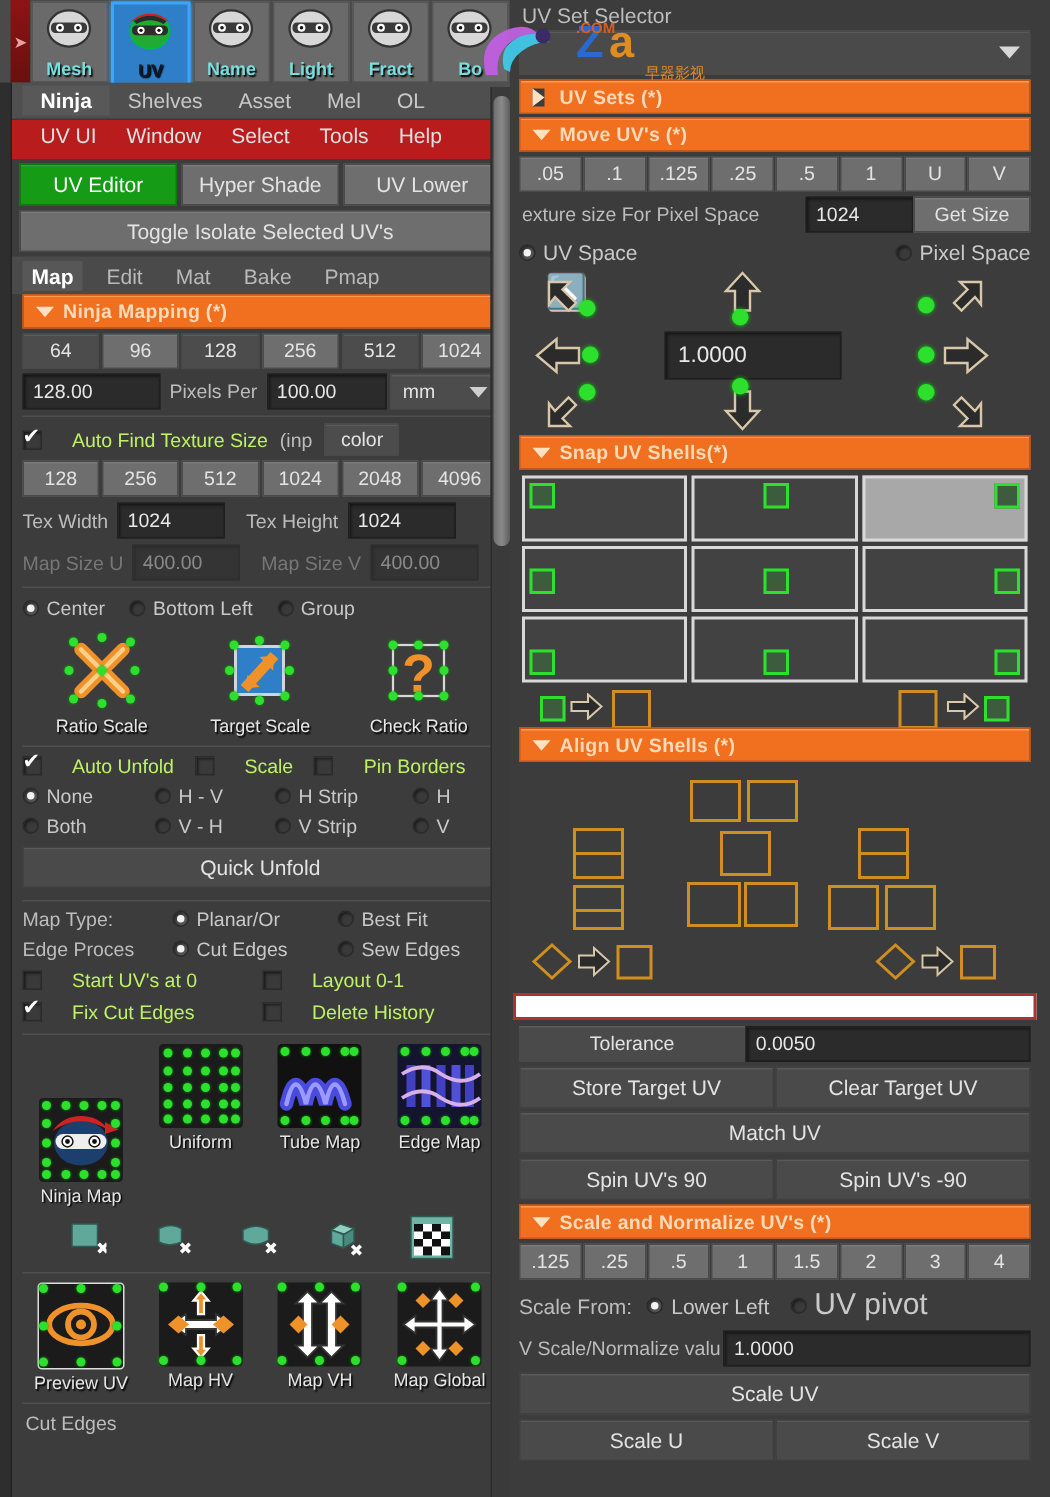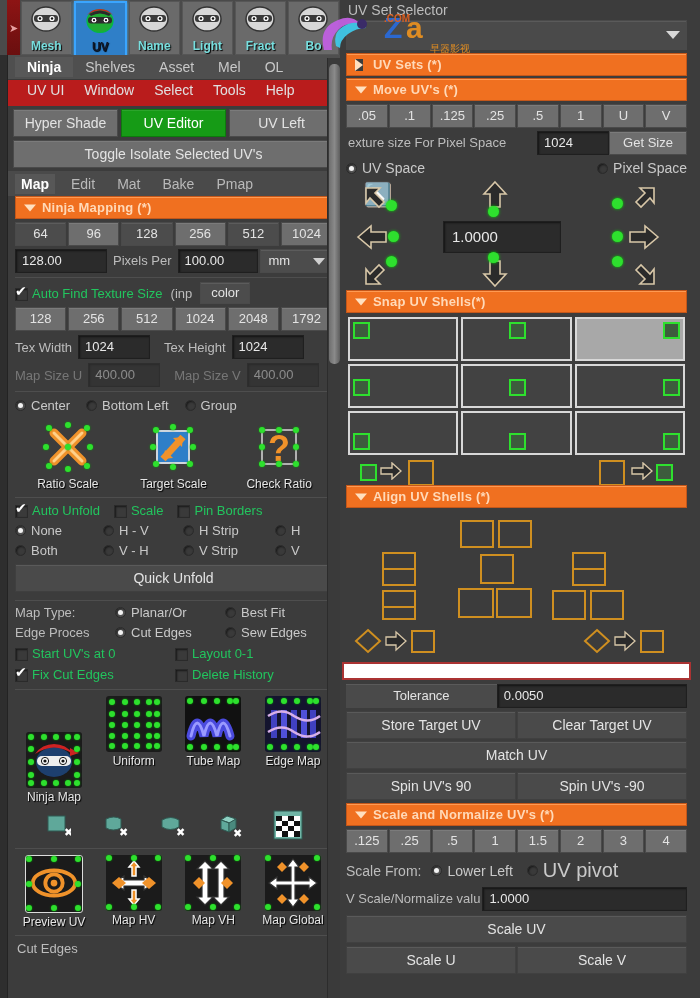--- a/index.html
+++ b/index.html
@@ -42,21 +42,21 @@
   .lbl{color:#bdbdbd;font-size:13px;}
   .row{display:flex;}
   .gap2{gap:2px;}
   .gap1{gap:1px;}
   .sep{height:1px;background:#4e4e4e;margin:4px 0;}
 
   .radio{display:inline-flex;align-items:center;gap:5px;color:#c9c9c9;font-size:13px;white-space:nowrap;}
   .radio .dot{width:9px;height:9px;border-radius:50%;background:#3a3a3a;border:1px solid #2a2a2a;box-shadow:inset 1px 1px 2px rgba(0,0,0,.6);}
   .radio.on .dot{background:#555;position:relative;}
   .radio.on .dot:after{content:"";position:absolute;left:2px;top:2px;width:5px;height:5px;border-radius:50%;background:#f2f2f2;}
-  .check{display:inline-flex;align-items:flex-end;gap:4px;color:#22c55e;font-size:13px;white-space:nowrap;}
+  .check{display:inline-flex;align-items:center;gap:20px;color:#bef264;font-size:13px;white-space:nowrap;}
   .check .box{width:11px;height:11px;background:#3a3a3a;border:1px solid #2a2a2a;box-shadow:inset 1px 1px 2px rgba(0,0,0,.6);}
   .check.on .box{position:relative;background:#3a3a3a;}
   .check.on .box:after{content:"\2714";position:absolute;left:-1px;top:-5px;color:#fff;font-size:14px;line-height:14px;}
 
   
   .left{width:340px;position:relative;background:#3c3c3c;display:flex;flex-direction:column;}
   .leftedge{position:absolute;left:0;top:0;width:7px;height:998px;background:#2e2e2e;border-right:1px solid #232323;}
 
   .shelf{height:55px;display:flex;align-items:flex-start;background:#4a4a4a;position:relative;overflow:hidden;}
   .shelf .redtab{width:14px;height:55px;background:linear-gradient(#8d1414,#6a0f0f);position:relative;}
@@ -204,23 +204,23 @@
 
     <div class="menurow2" style="margin-left:7px;">
       <div class="mi">UV UI</div>
       <div class="mi">Window</div>
       <div class="mi">Select</div>
       <div class="mi">Tools</div>
       <div class="mi">Help</div>
     </div>
 
     <div class="biground" style="margin-left:7px;">
+      <div class="btn green">UV Editor</div>
       <div class="btn light">Hyper Shade</div>
-      <div class="btn green">UV Editor</div>
-      <div class="btn light">UV Left</div>
+      <div class="btn light">UV Lower</div>
     </div>
     <div style="margin-left:7px;padding:0 6px 3px 6px;">
       <div class="btn light" style="padding:5px 2px;font-size:14px;">Toggle Isolate Selected UV's</div>
     </div>
 
     <div class="tabrow" style="margin-left:7px;">
       <div class="tb active">Map</div>
       <div class="tb">Edit</div>
       <div class="tb">Mat</div>
       <div class="tb">Bake</div>
@@ -263,21 +263,21 @@
         <span class="lbl">(inp</span>
         <span class="btn dark" style="padding:2px 10px;">color</span>
       </div>
 
       <div class="numrow">
         <div class="btn light">128</div>
         <div class="btn light">256</div>
         <div class="btn light">512</div>
         <div class="btn light">1024</div>
         <div class="btn light">2048</div>
-        <div class="btn light">1792</div>
+        <div class="btn light">4096</div>
       </div>
 
       <div class="row" style="margin-top:4px;align-items:center;gap:6px;">
         <span class="lbl">Tex Width</span>
         <span class="field" style="width:58px;">1024</span>
         <span class="lbl" style="margin-left:8px;">Tex Height</span>
         <span class="field" style="width:58px;">1024</span>
       </div>
 
       <div class="row" style="margin-top:4px;align-items:center;gap:6px;opacity:.45;">

